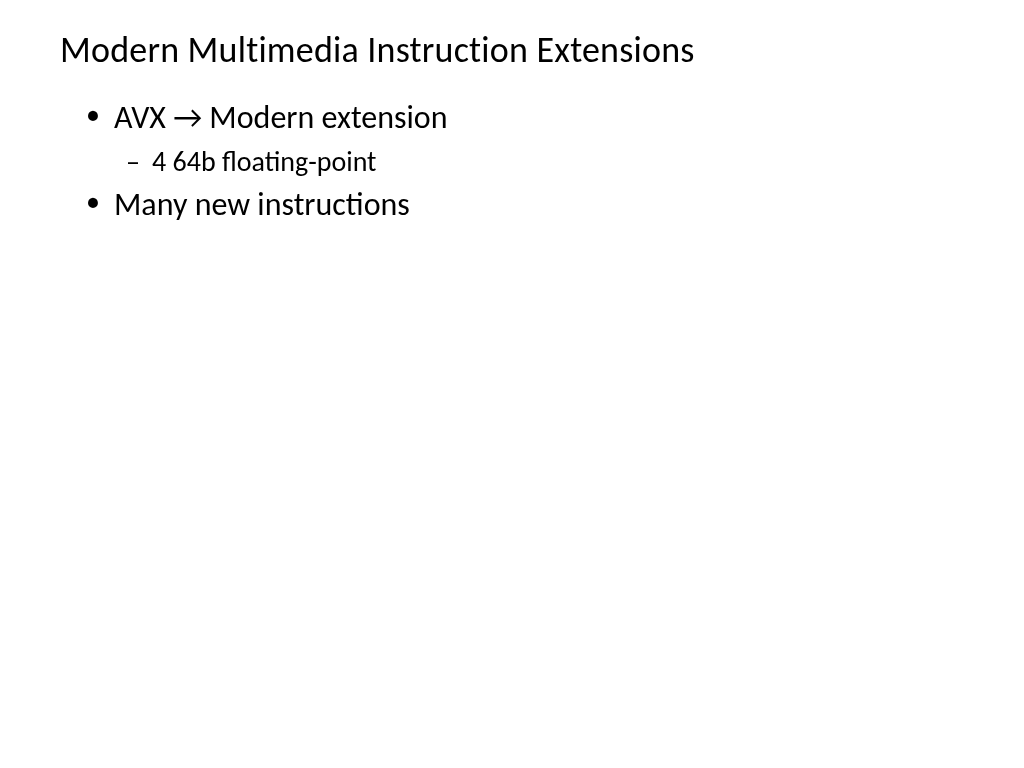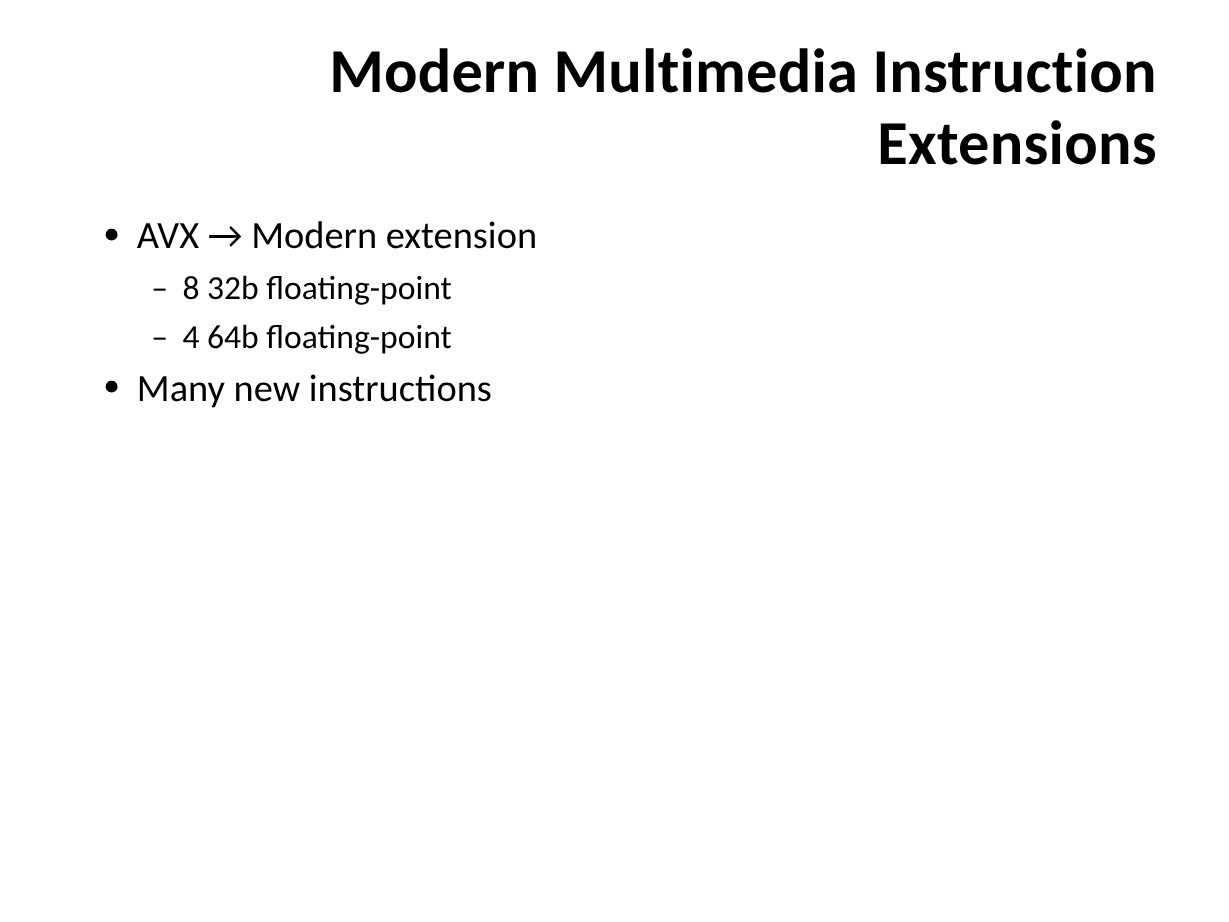--- a/index.html
+++ b/index.html
@@ -9,23 +9,23 @@
     }
     body {
       width: 1024px;
       height: 768px;
       background: #ffffff;
       font-family: Calibri, "Segoe UI", Arial, sans-serif;
       color: #000000;
       padding: 30px 60px;
     }
     .title {
-      font-size: 52px;
-      text-align: right;
-      font-weight: 700;
+      font-size: 36px;
+      text-align: left;
+      font-weight: 400;
       line-height: 1.15;
       margin-bottom: 24px;
       letter-spacing: 0.2px;
     }
     .content {
       padding-left: 20px;
     }
     .bullet-l1 {
       font-size: 32px;
       line-height: 1.45;
@@ -52,16 +52,15 @@
       top: 0;
     }
   </style>
 </head>
 <body>
 
 <h1 class="title">Modern Multimedia Instruction Extensions</h1>
 
 <div class="content">
   <div class="bullet-l1">AVX → Modern extension</div>
-  <div class="bullet-l2">8 32b floating-point</div>
   <div class="bullet-l2">4 64b floating-point</div>
   <div class="bullet-l1">Many new instructions</div>
 </div>
 
 </body></html>

